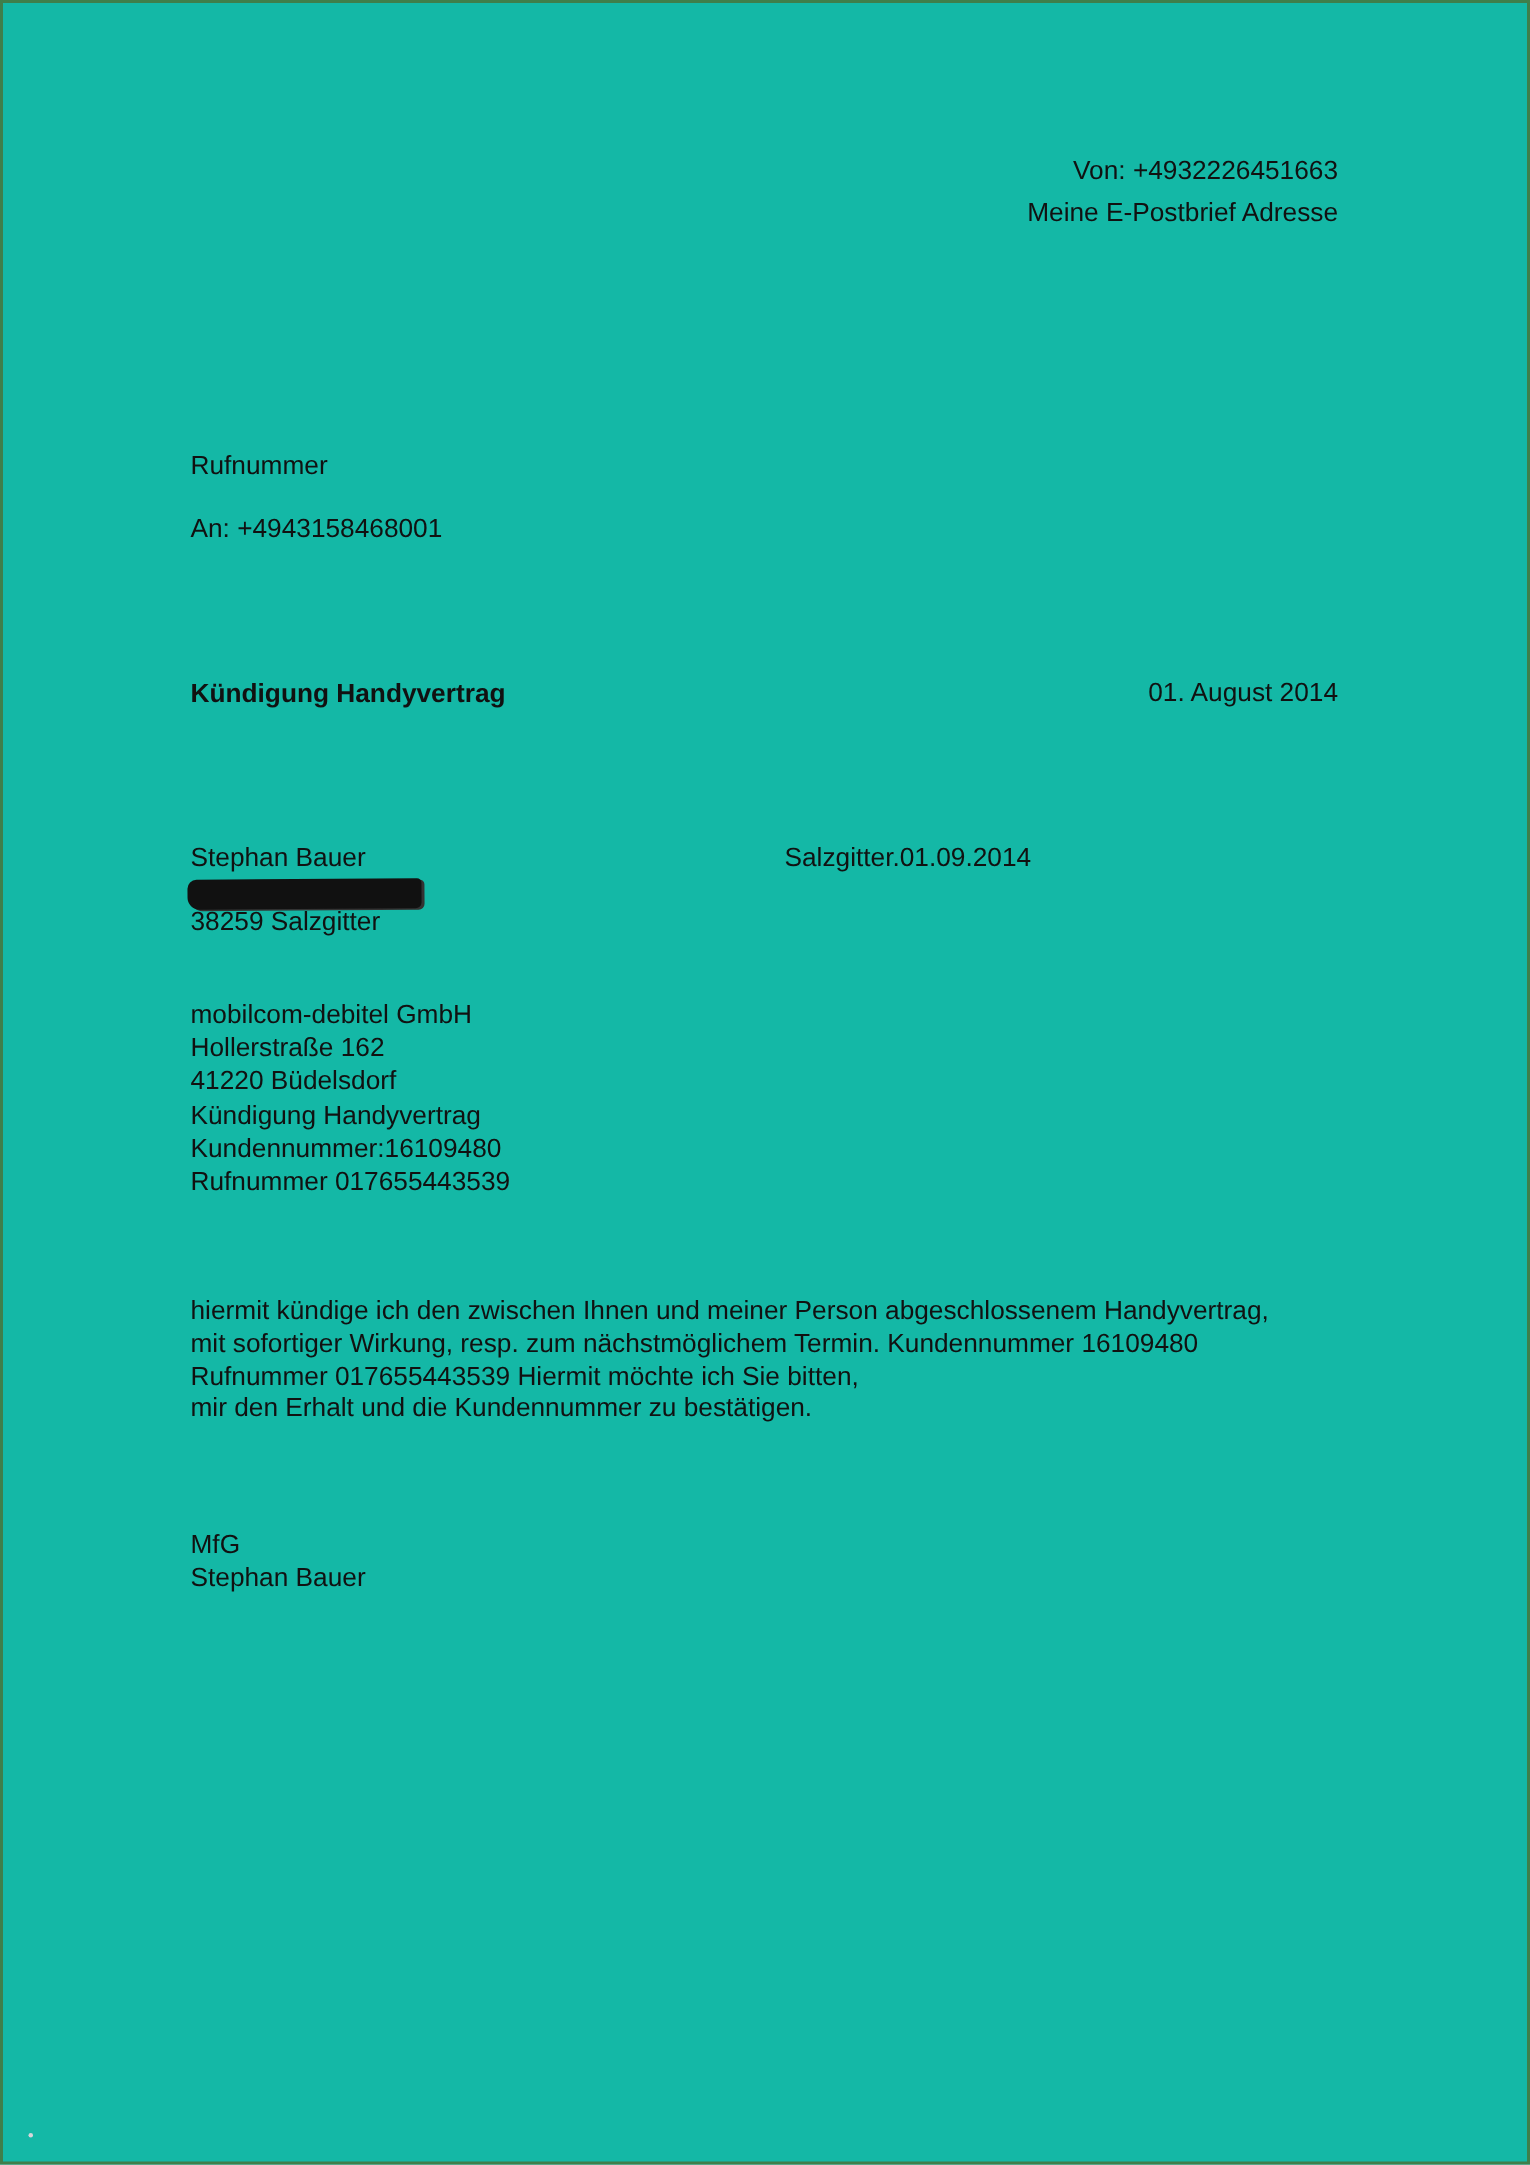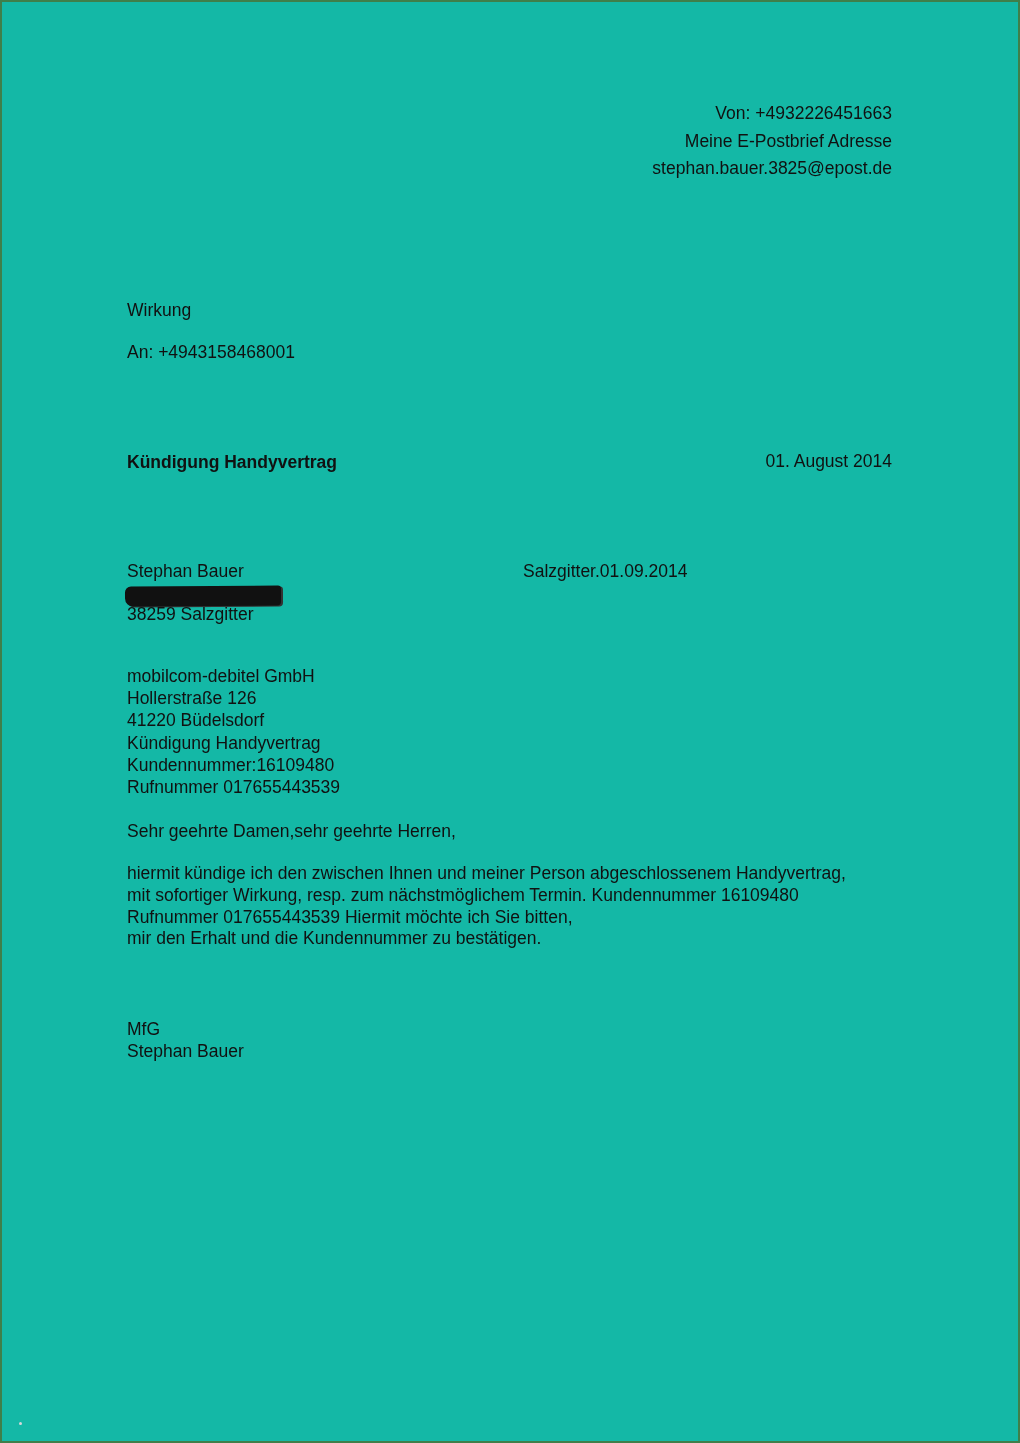--- a/index.html
+++ b/index.html
@@ -73,49 +73,47 @@
     }
   </style>
 </head>
 <body>
 
 <div class="page">
 
   <div class="sender-block">
     <div>Von: +4932226451663</div>
     <div>Meine E-Postbrief Adresse</div>
-    <div>stephan.bauer.3825@epost.de</div>
   </div>
 
-  <div class="t" style="left:125px; top:297px;">Wirkung</div>
+  <div class="t" style="left:125px; top:297px;">Rufnummer</div>
   <div class="t" style="left:125px; top:339px;">An: +4943158468001</div>
 
   <div class="t bold" style="left:125px; top:449px;">Kündigung Handyvertrag</div>
   <div class="t right" style="top:448px;">01. August 2014</div>
 
   <div class="t" style="left:125px; top:558px;">Stephan Bauer</div>
   <div class="t" style="left:521px; top:558px;">Salzgitter.01.09.2014</div>
 
   <div class="redaction"></div>
 
   <div class="t" style="left:125px; top:601px;">38259 Salzgitter</div>
 
   <div class="block" style="top:644px; left:125px;margin-top:20px;">
     <div>mobilcom-debitel GmbH</div>
-    <div>Hollerstraße 126</div>
+    <div>Hollerstraße 162</div>
     <div>41220 Büdelsdorf</div>
   </div>
 
   <div class="block" style="top:731px; left:125px;">
     <div>Kündigung Handyvertrag</div>
     <div>Kundennummer:16109480</div>
     <div>Rufnummer 017655443539</div>
   </div>
 
-  <div class="t" style="left:125px; top:818px;">Sehr geehrte Damen,sehr geehrte Herren,</div>
 
   <div class="block" style="top:861px; left:125px;">
     <div>hiermit kündige ich den zwischen Ihnen und meiner Person abgeschlossenem Handyvertrag,</div>
     <div>mit sofortiger Wirkung, resp. zum nächstmöglichem Termin. Kundennummer 16109480</div>
     <div>Rufnummer 017655443539 Hiermit möchte ich Sie bitten,</div>
     <div>mir den Erhalt und die Kundennummer zu bestätigen.</div>
   </div>
 
   <div class="block" style="top:969px; left:125px;margin-top:48px;">
     <div>MfG</div>

